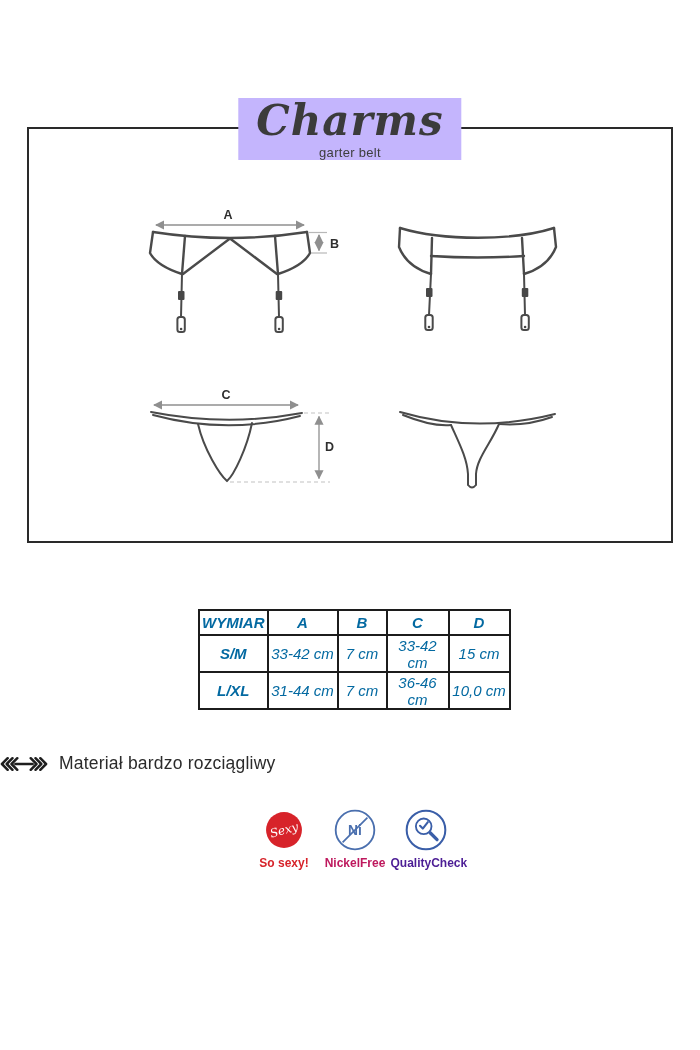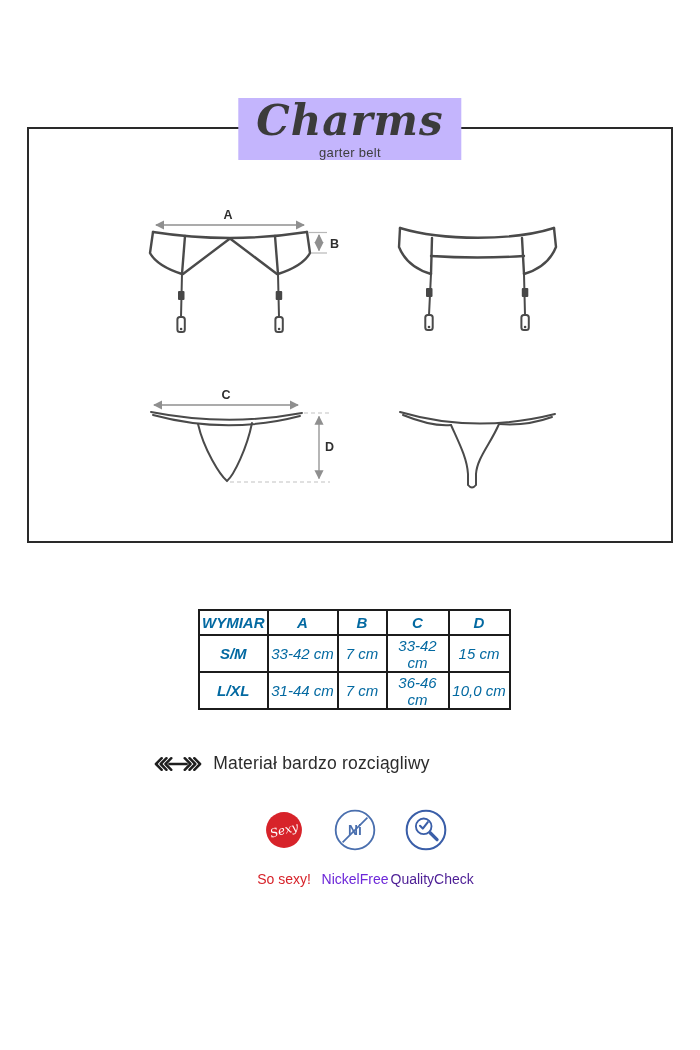--- a/index.html
+++ b/index.html
@@ -42,37 +42,37 @@
   }
   .size-table th,.size-table td{
     border:2px solid #1c1c1c;text-align:center;vertical-align:middle;padding:0 2px;
   }
   .size-table th{font-size:15px;font-weight:bold;height:23px;}
   .size-table td{font-size:15px;height:35px;}
   .size-table td.rowhead{font-weight:bold;}
   
   .material-row{
     position:absolute;top:753px;left:0;width:584px;display:flex;
-    justify-content:center;align-items:center;gap:11px;
+    align-items:center;gap:11px;
   }
   .material-row svg{position:static;width:48px;height:16px;flex:0 0 auto;}
   .material-text{font-size:17.5px;color:#2b2b2b;letter-spacing:.2px;}
   
   .badges{
     position:absolute;top:807px;left:0;width:700px;display:flex;
     justify-content:center;transform:translateX(5px);
   }
   .badge{width:71px;text-align:center;}
   .badge svg{position:static;width:46px;height:46px;display:block;margin:0 auto;}
   .badge-label{
-    font-size:14px;font-weight:normal;margin-top:18px;white-space:nowrap;
+    font-size:12px;font-weight:bold;margin-top:3px;white-space:nowrap;
   }
   .badge-so-sexy .badge-label{color:#d7232a;}
   .badge-multistretch .badge-label{color:#c72b50;}
-  .badge-nickel-free .badge-label{color:#6d28d9;}
+  .badge-nickel-free .badge-label{color:#be185d;}
   .badge-quality-check .badge-label{color:#4c1d95;}
 </style>
 </head>
 <body>
 
 <svg width="0" height="0" style="position:absolute" aria-hidden="true">
   <defs>
     <marker id="arrow-gray" viewBox="0 0 10 10" refX="9" refY="5" markerWidth="7" markerHeight="7" orient="auto-start-reverse">
       <path d="M0,0 L10,5 L0,10 z" fill="#8f8f8f"></path>
     </marker>

